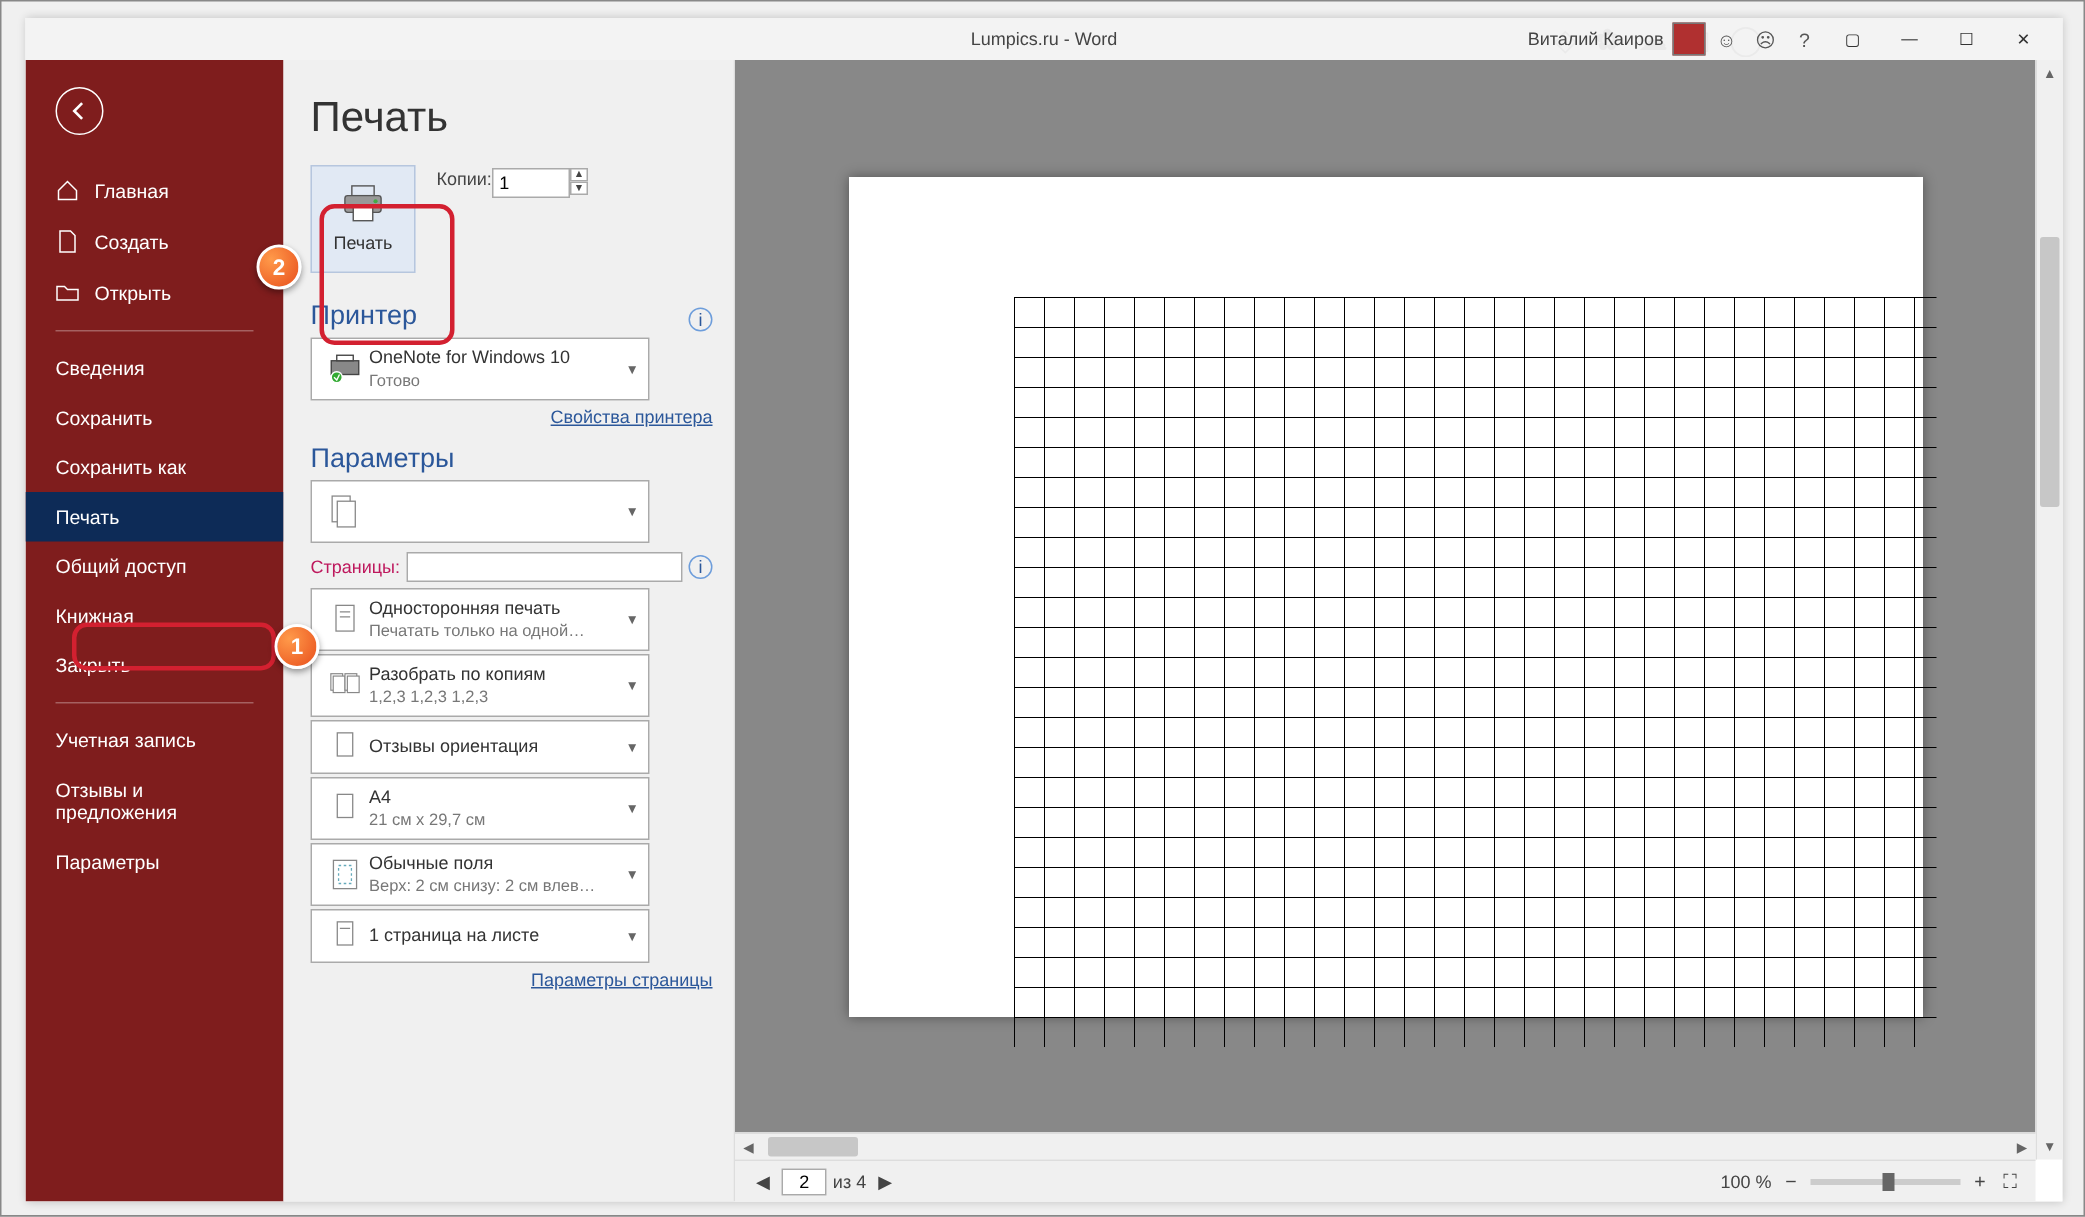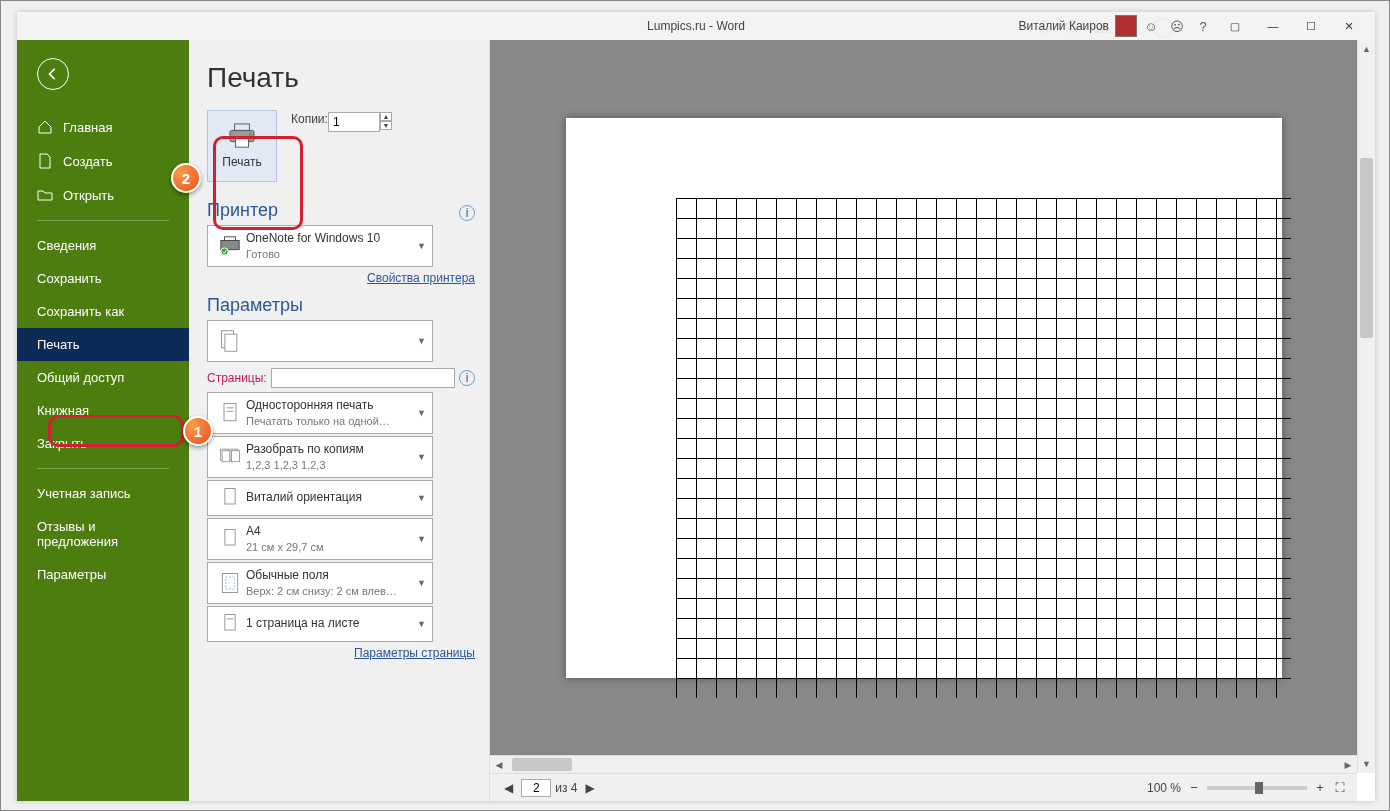--- a/index.html
+++ b/index.html
@@ -12,21 +12,21 @@
 .title-bar .right { position: absolute; right: 0; display: flex; align-items: center; gap: 2px; padding-right: 8px; }
 .title-bar .user { font-size: 12px; color: #444; margin-right: 4px; }
 .title-bar .avatar { width: 22px; height: 22px; background: #b03030; border:1px solid #777; }
 .title-bar .face { width: 24px; height: 22px; display: flex; align-items: center; justify-content: center; font-size: 13px; color: #555; }
 .title-bar .winbtn { width: 36px; height: 22px; display: flex; align-items: center; justify-content: center; font-size: 11px; color: #333; }
 .doodles { position:absolute; right:200px; top:2px; font-size:20px; color:#ddd; display:flex; gap:12px;}
 .doodles span{opacity:.4;}
 
 
 .main { flex: 1; display: flex; overflow:hidden;}
-.sidebar { width: 172px; background: #4d7c0f; color: #fff; display: flex; flex-direction: column; padding-top: 18px; }
+.sidebar { width: 172px; background: #7f1d1d; color: #fff; display: flex; flex-direction: column; padding-top: 18px; }
 .back-btn { width: 32px; height: 32px; border: 1px solid #fff; border-radius: 50%; margin: 0 0 20px 20px; display: flex; align-items: center; justify-content: center; cursor: pointer; }
 .back-btn svg { width: 14px; height: 14px; }
 .nav { display: flex; flex-direction: column; }
 .nav-item { padding: 9px 14px 9px 20px; display: flex; align-items: center; gap: 10px; font-size: 13px; cursor: pointer; }
 .nav-item.sel { background: #0d2b57; }
 .nav-item.disabled { opacity: .55; }
 .nav-sep { border-top: 1px solid rgba(255,255,255,.3); margin: 8px 20px; }
 .nav-item .ico { width: 16px; height: 16px; flex-shrink:0;}
 
 
@@ -271,21 +271,21 @@
           <span class="caret">▼</span>
         </div>
 
         <div class="dropdown">
           <div class="dd-ico">
               <svg viewBox="0 0 24 28">
                 <rect x="6" y="3" width="12" height="18" fill="#fff" stroke="#888"></rect>
               </svg>
             </div>
           <div class="dd-text">
-              <span>Виталий ориентация</span>
+              <span>Отзывы ориентация</span>
             </div>
           <span class="caret">▼</span>
         </div>
 
         <div class="dropdown tall">
           <div class="dd-ico">
               <svg viewBox="0 0 24 28">
                 <rect x="6" y="3" width="12" height="18" fill="#fff" stroke="#888"></rect>
               </svg>
             </div>

